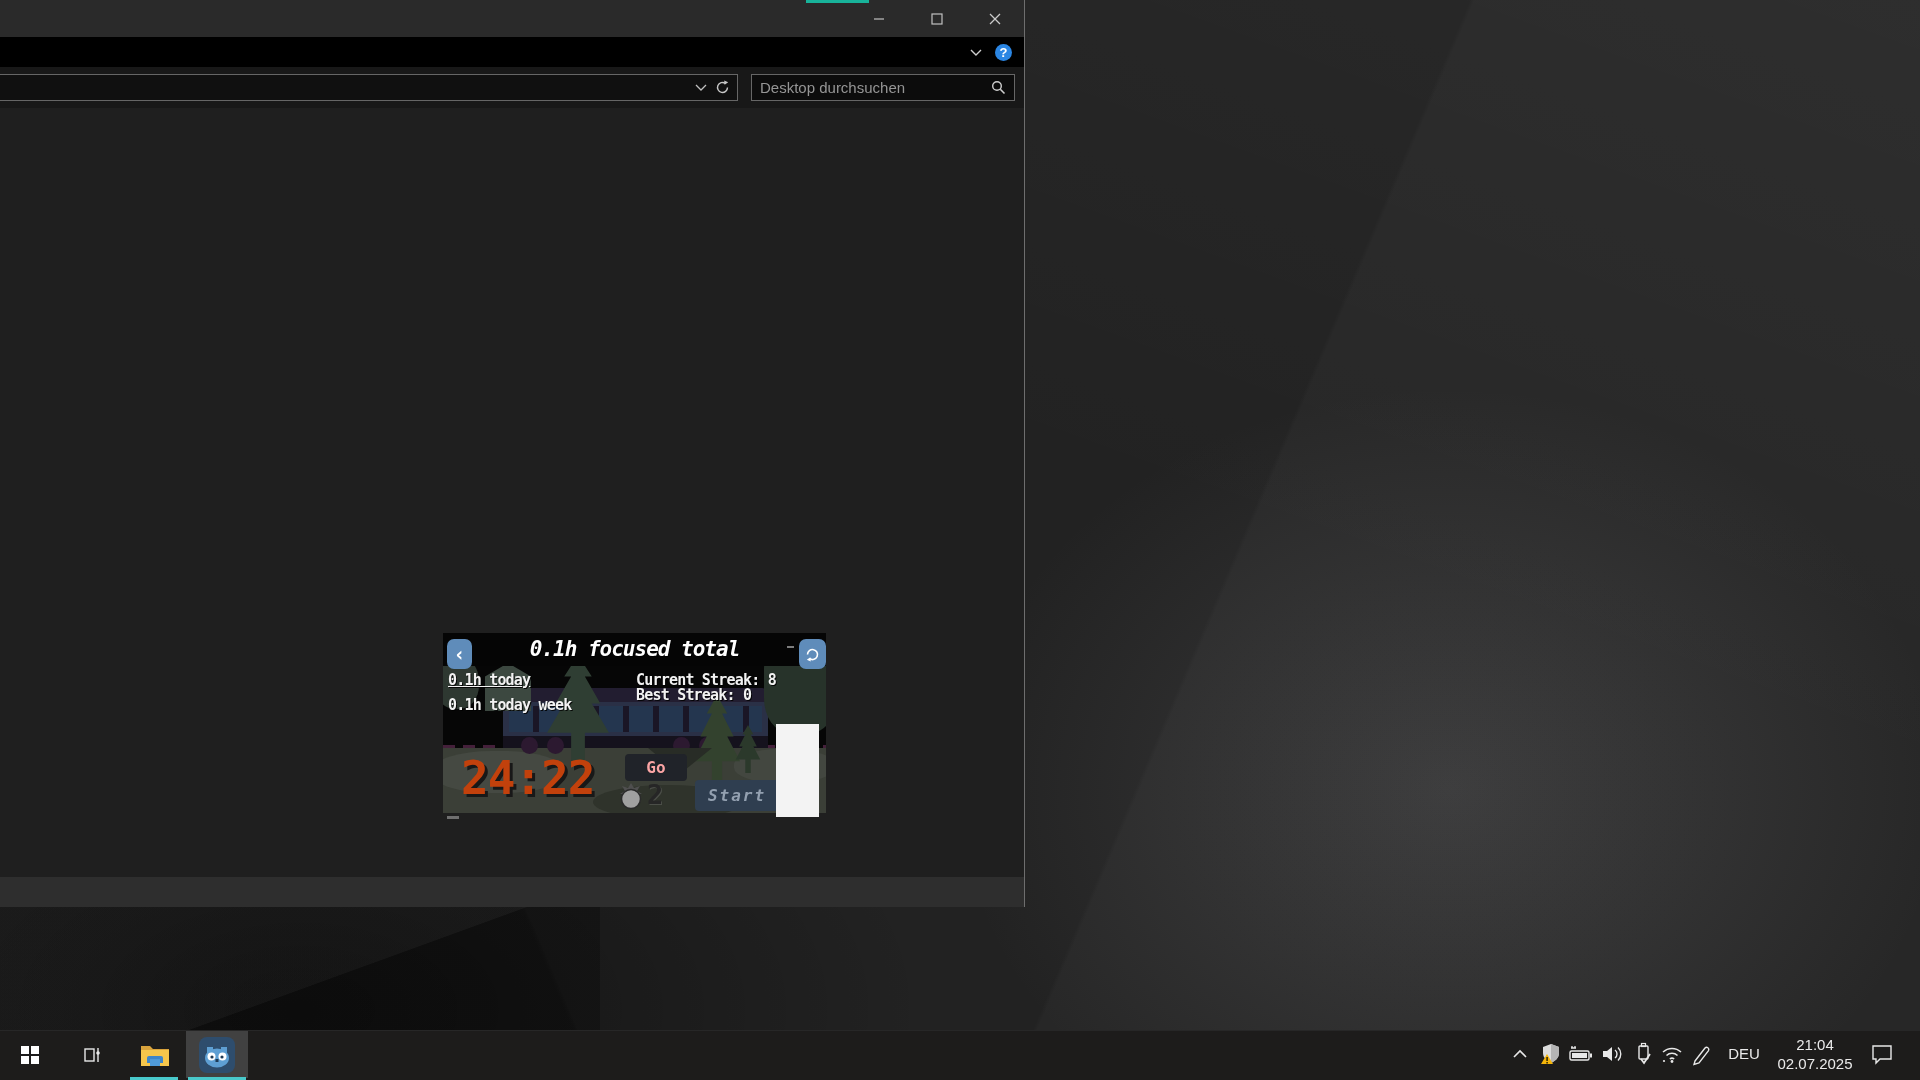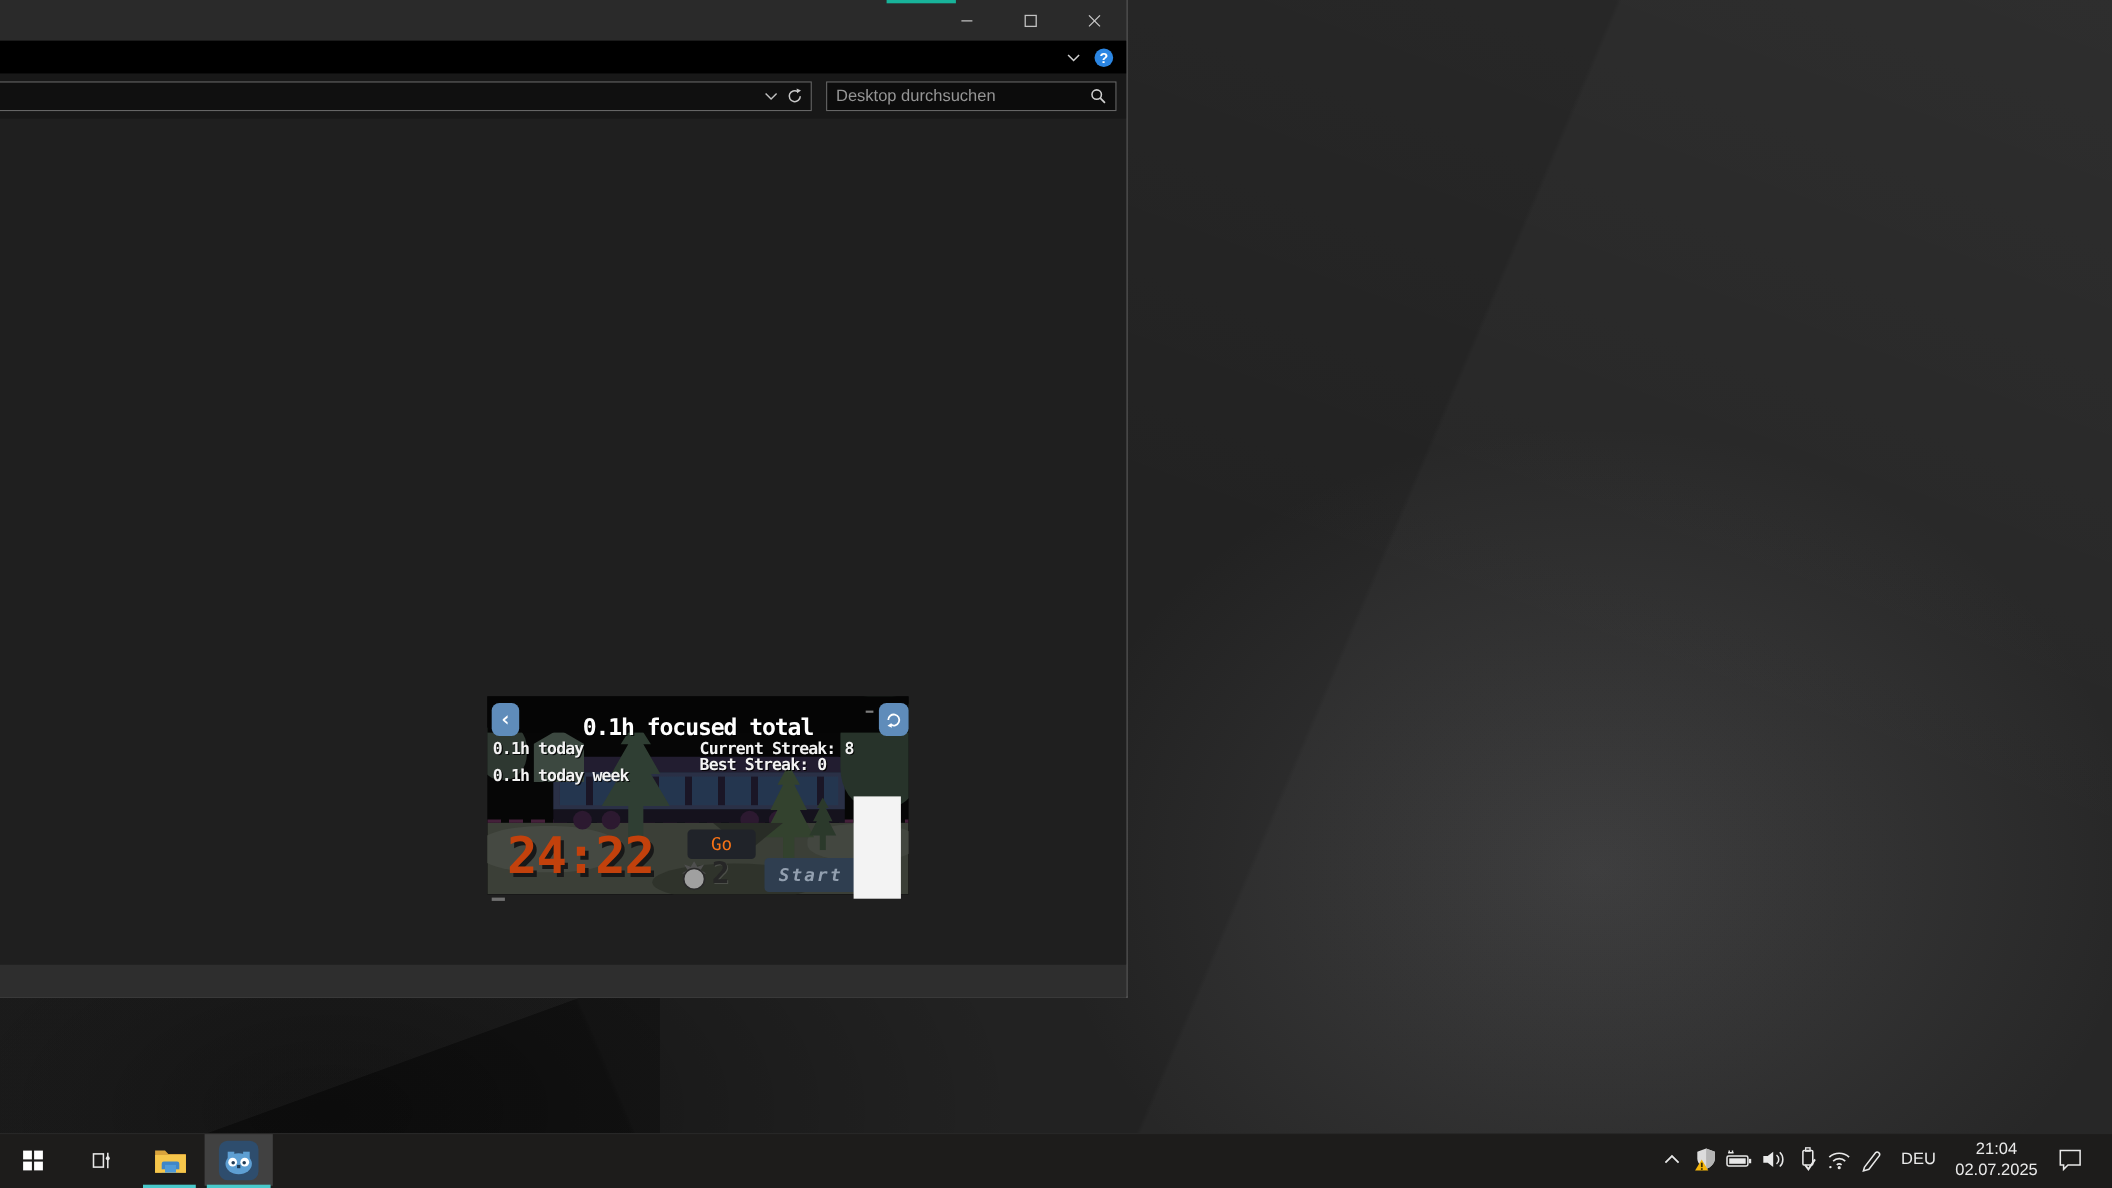--- a/index.html
+++ b/index.html
@@ -63,33 +63,33 @@
   .wheel{position:absolute;bottom:-6px;width:17px;height:17px;border-radius:50%;background:#2c1930;}
   .house{position:absolute;left:42px;top:30px;width:46px;height:48px;background:#3c4840;
          clip-path:polygon(0 28%,50% 0,100% 28%,100% 100%,0 100%);}
   .blob-left{position:absolute;left:-8px;top:24px;width:44px;height:52px;background:#2e3831;border-radius:45%;}
   .pine{clip-path:polygon(50% 0%,66% 20%,58% 20%,76% 45%,66% 45%,86% 72%,58% 72%,58% 100%,42% 100%,42% 72%,14% 72%,34% 45%,24% 45%,42% 20%,34% 20%);position:absolute;}
   .pine-big{left:92px;top:22px;width:86px;height:108px;background:#2f3e33;}
   .pine-mid{left:242px;top:62px;width:64px;height:92px;background:#33422e;}
   .pine-small{left:288px;top:92px;width:34px;height:48px;background:#2b392b;}
   .bush-right{position:absolute;right:-10px;top:0px;width:72px;height:100px;background:#27332a;border-radius:35%;}
   .topband{position:absolute;left:0;top:0;width:100%;height:33px;background:#050505;}
-  .w-title{position:absolute;left:0;top:16px;width:100%;text-align:center;color:#fff;
-           font-weight:bold;font-size:21px;letter-spacing:-1px;text-shadow:1px 1px 0 rgba(0,0,0,.8);}
+  .w-title{position:absolute;left:0;top:4px;width:100%;text-align:center;color:#fff;
+           font-weight:bold;font-size:21px;letter-spacing:-1px;text-shadow:1px 1px 0 rgba(0,0,0,.8);font-style:italic;}
   .w-btn{position:absolute;width:25px;height:30px;background:#5f8cba;border-radius:7px;color:#fff;
          display:flex;align-items:center;justify-content:center;font-weight:bold;}
   .w-btn-prev{left:4px;top:6px;font-size:19px;}
   .w-btn-reset{left:356px;top:6px;width:27px;}
   .w-dash{position:absolute;left:344px;top:13px;width:7px;height:2px;background:#7d7d7d;}
   .w-stat{position:absolute;color:#f2f2f2;font-weight:bold;font-size:15px;letter-spacing:-0.8px;
           text-shadow:1px 1px 0 rgba(0,0,0,.85);white-space:nowrap;}
   .w-timer{position:absolute;left:18px;top:118px;color:#c2410c;font-weight:bold;font-size:46px;
            letter-spacing:-1px;text-shadow:3px 3px 0 #181818;}
   .w-go{position:absolute;left:182px;top:121px;width:62px;height:27px;background:#202329;border-radius:4px;
-        color:#f97316;font-weight:normal;font-size:16px;display:flex;align-items:center;justify-content:center;}
+        color:#fca5a5;font-weight:bold;font-size:16px;display:flex;align-items:center;justify-content:center;}
   .w-start{position:absolute;left:252px;top:147px;width:84px;height:31px;background:#2f3e50;border-radius:4px;
         color:#93a0b0;font-weight:bold;font-size:16px;letter-spacing:2px;display:flex;align-items:center;justify-content:center;font-style:italic;}
   .w-count{position:absolute;left:204px;top:146px;color:#262626;font-weight:bold;font-size:27px;
            text-shadow:1px 1px 0 rgba(160,160,160,.25);}
   .w-tomato{position:absolute;left:174px;top:149px;}
   .w-popup{position:absolute;left:333px;top:91px;width:43px;height:93px;background:#f3f3f3;}
   .w-underdash{position:absolute;left:447px;top:816px;width:12px;height:3px;background:#6f6f6f;}
 
   
   .taskbar{position:absolute;left:0;top:1030px;width:100%;height:50px;background:#1d1c1b;border-top:1px solid #272727;box-sizing:border-box;}
@@ -208,21 +208,21 @@
         </div>
       <div class="w-title">0.1h focused total</div>
       <div class="w-dash"></div>
       <div class="w-btn w-btn-reset">
         <svg width="15" height="15">
             <path d="M2.5,7.5 a5,5 0 1 1 2.2,4.2" fill="none" stroke="#fff" stroke-width="1.6"></path>
             <polygon points="5.8,14.5 1.8,12.8 5.4,10.2" fill="#fff"></polygon>
           </svg>
       </div>
 
-      <div class="w-stat" style="left:5px;top:38px;">0.1h today</div>
+      <div class="w-stat" style="left:5px;top:38px;text-decoration:underline;">0.1h today</div>
       <div class="w-stat" style="left:193px;top:38px;">Current Streak: 8</div>
       <div class="w-stat" style="left:5px;top:63px;">0.1h today week</div>
       <div class="w-stat" style="left:193px;top:53px;">Best Streak: 0</div>
 
       <div class="w-timer">24:22</div>
       <div class="w-go">Go</div>
       <svg class="w-tomato" width="28" height="28">
         <polygon points="14,1 17,6 23,4 20,9 25,12 18,12 10,12 3,12 8,9 5,4 11,6" fill="#4f4f4f"></polygon>
         <circle cx="14" cy="17" r="9.5" fill="#a0a0a0" stroke="#2a2a2a" stroke-width="1.5"></circle>
       </svg>

